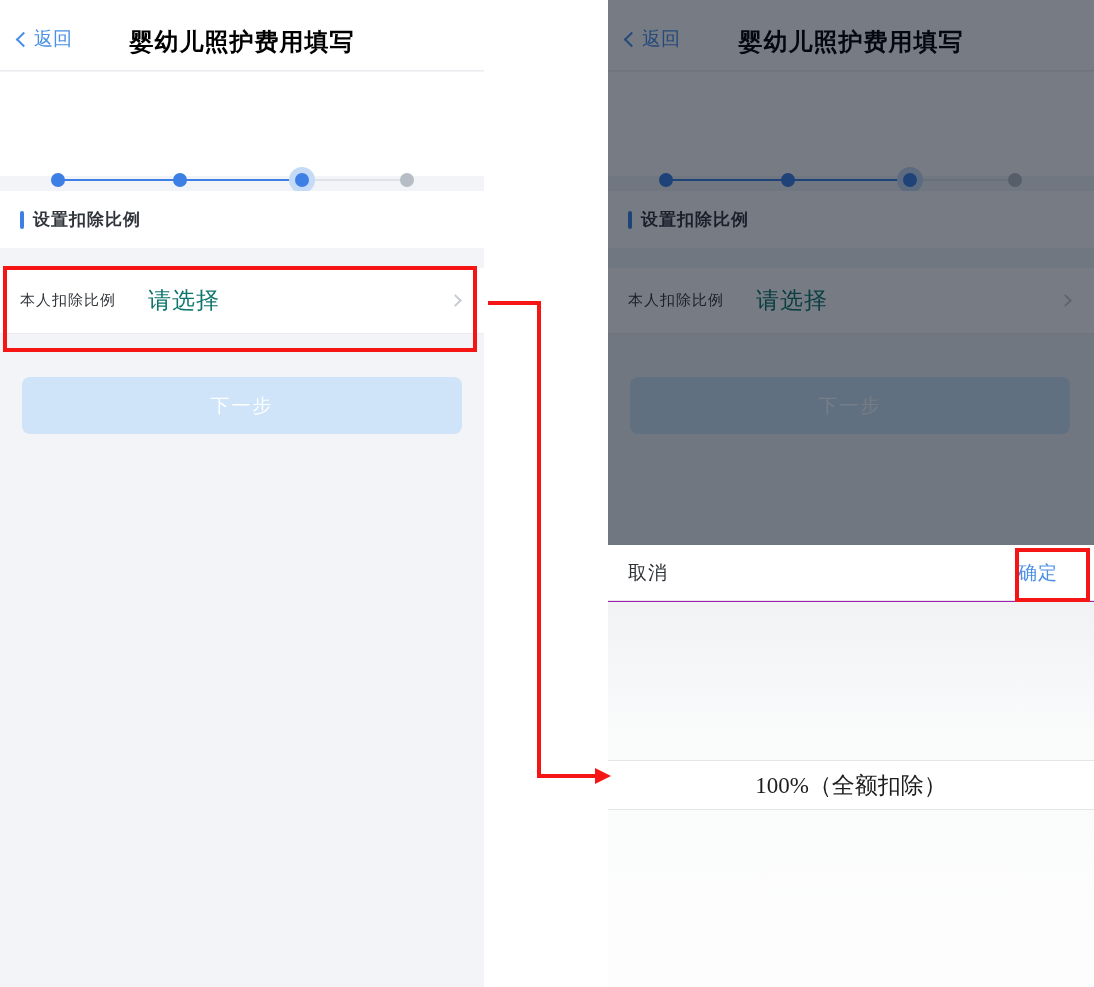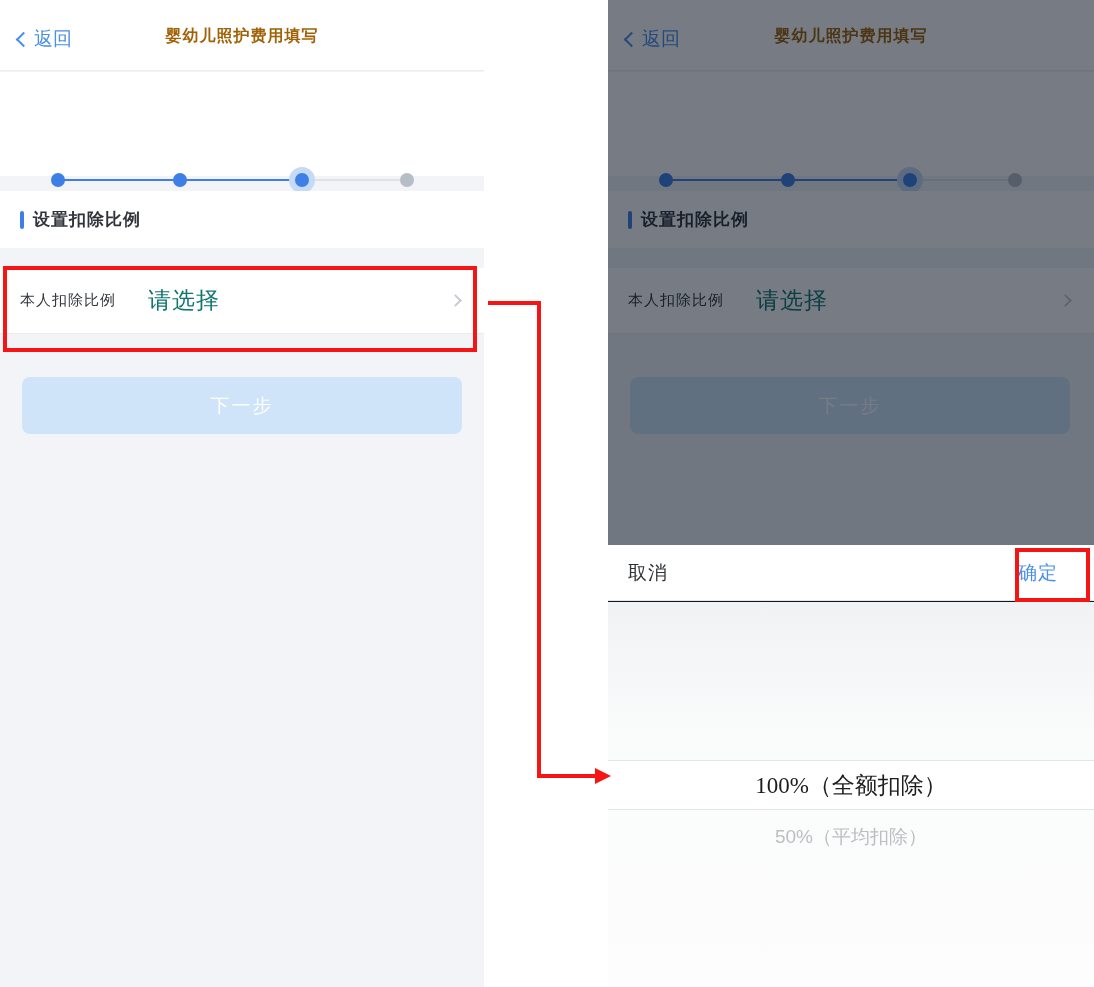--- a/index.html
+++ b/index.html
@@ -14,21 +14,21 @@
   .stage{position:relative;width:1094px;height:987px;background:#fff;overflow:hidden;}
 
   
   .panel{position:absolute;top:0;height:987px;background:var(--page-bg);overflow:hidden;}
   .panel.left{left:0;width:484px;}
   .panel.right{left:608px;width:486px;}
 
   .nav{position:absolute;top:0;left:0;right:0;height:71px;background:#fff;border-bottom:1px solid #ececee;}
   .back{position:absolute;left:18px;top:26px;font-size:19px;color:var(--accent-link);display:flex;align-items:center;cursor:pointer;}
   .back-chevron{display:inline-block;width:11px;height:11px;border-left:2px solid var(--accent-link);border-bottom:2px solid var(--accent-link);transform:rotate(45deg);margin-right:5px;}
-  .nav-title{position:absolute;top:26px;left:60px;right:60px;text-align:center;font-size:16px;font-weight:600;color:#a16207;letter-spacing:1px;}
+  .nav-title{position:absolute;top:26px;left:60px;right:60px;text-align:center;font-size:24px;font-weight:600;color:#000000;letter-spacing:1px;}
 
   .steps{position:absolute;top:72px;left:0;right:0;height:104px;background:#fff;}
   .track{position:absolute;top:107px;height:2px;}
   .track.done{background:var(--accent);left:58px;width:244px;}
   .track.todo{background:#dfe2e7;left:302px;width:105px;}
   .dot{position:absolute;top:101px;width:14px;height:14px;border-radius:50%;transform:translateX(-50%);background:#b7bdc5;}
   .dot.done{background:var(--accent);}
   .dot.active{background:var(--accent);box-shadow:0 0 0 6px #c5daf6;}
   .step-label{position:absolute;top:129px;transform:translateX(-50%);font-size:16px;color:#3a3e44;white-space:nowrap;}
 
@@ -38,21 +38,21 @@
 
   .field-row{position:absolute;top:268px;left:0;right:0;height:66px;background:#fff;border-bottom:1px solid #ecedef;display:flex;align-items:center;cursor:pointer;}
   .field-label{margin-left:20px;font-size:15px;color:#33373d;letter-spacing:1px;}
   .field-placeholder{margin-left:32px;font-size:23px;color:#0f766e;letter-spacing:1px;}
   .row-chevron{position:absolute;right:24px;top:28px;width:9px;height:9px;border-top:2px solid #c7cbd2;border-right:2px solid #c7cbd2;transform:rotate(45deg);}
 
   .next-btn{position:absolute;top:377px;left:22px;width:440px;height:57px;background:var(--btn-disabled);border-radius:8px;border:none;display:flex;align-items:center;justify-content:center;font-size:19px;color:rgba(255,255,255,0.95);letter-spacing:2px;}
 
   
   .dim-overlay{position:absolute;top:0;left:0;right:0;height:545px;background:rgba(8,17,31,0.55);z-index:5;}
-  .picker{position:absolute;top:545px;left:0;right:0;bottom:0;background:#0f172a;z-index:6;}
+  .picker{position:absolute;top:545px;left:0;right:0;bottom:0;background:#a21caf;z-index:6;}
   .picker-header{position:relative;height:56px;background:#fff;border-bottom:1px solid #e4e6e9;}
   .picker-cancel{position:absolute;left:20px;top:15px;font-size:19px;color:#2f3338;cursor:pointer;letter-spacing:1px;}
   .picker-confirm{position:absolute;right:36px;top:15px;font-size:19px;color:var(--accent-link);cursor:pointer;letter-spacing:1px;}
   .picker-wheel{position:absolute;top:57px;left:0;right:0;bottom:0;background:linear-gradient(180deg,#f1f2f4 0%,#fafbfb 35%,#fdfdfd 100%);}
   .option-selected{position:absolute;top:215px;left:0;right:0;height:50px;background:#fff;border-top:1px solid #e5e5e7;border-bottom:1px solid #e5e5e7;display:flex;align-items:center;justify-content:center;font-size:23px;color:#1d1d1f;z-index:7;font-family:Liberation Serif, serif;}
   .option-faded{position:absolute;top:279px;left:0;right:0;text-align:center;font-size:19px;color:#bbbec2;z-index:7;}
 
   
   .annotation-box{position:absolute;border:4px solid var(--annotation-red);background:transparent;z-index:10;pointer-events:none;}
   .annotation-box.field-box{left:3px;top:266px;width:474px;height:86px;}
@@ -139,21 +139,20 @@
 
     <div class="dim-overlay"></div>
 
     <div class="picker">
       <div class="picker-header">
         <span class="picker-cancel">取消</span>
         <span class="picker-confirm">确定</span>
       </div>
       <div class="picker-wheel"></div>
       <div class="option-selected">100%（全额扣除）</div>
-      <div class="option-faded">50%（平均扣除）</div>
     </div>
 
     <div class="annotation-box confirm-box"></div>
   </div>
 
   <svg class="annotation-arrow" viewBox="0 0 140 500" xmlns="http://www.w3.org/2000/svg">
     <path d="M8,13 H59 V486 H116" fill="none" style="stroke:var(--annotation-red);" stroke-width="4"></path>
     <polygon points="115,478 131,486 115,494" style="fill:var(--annotation-red);"></polygon>
   </svg>
 

